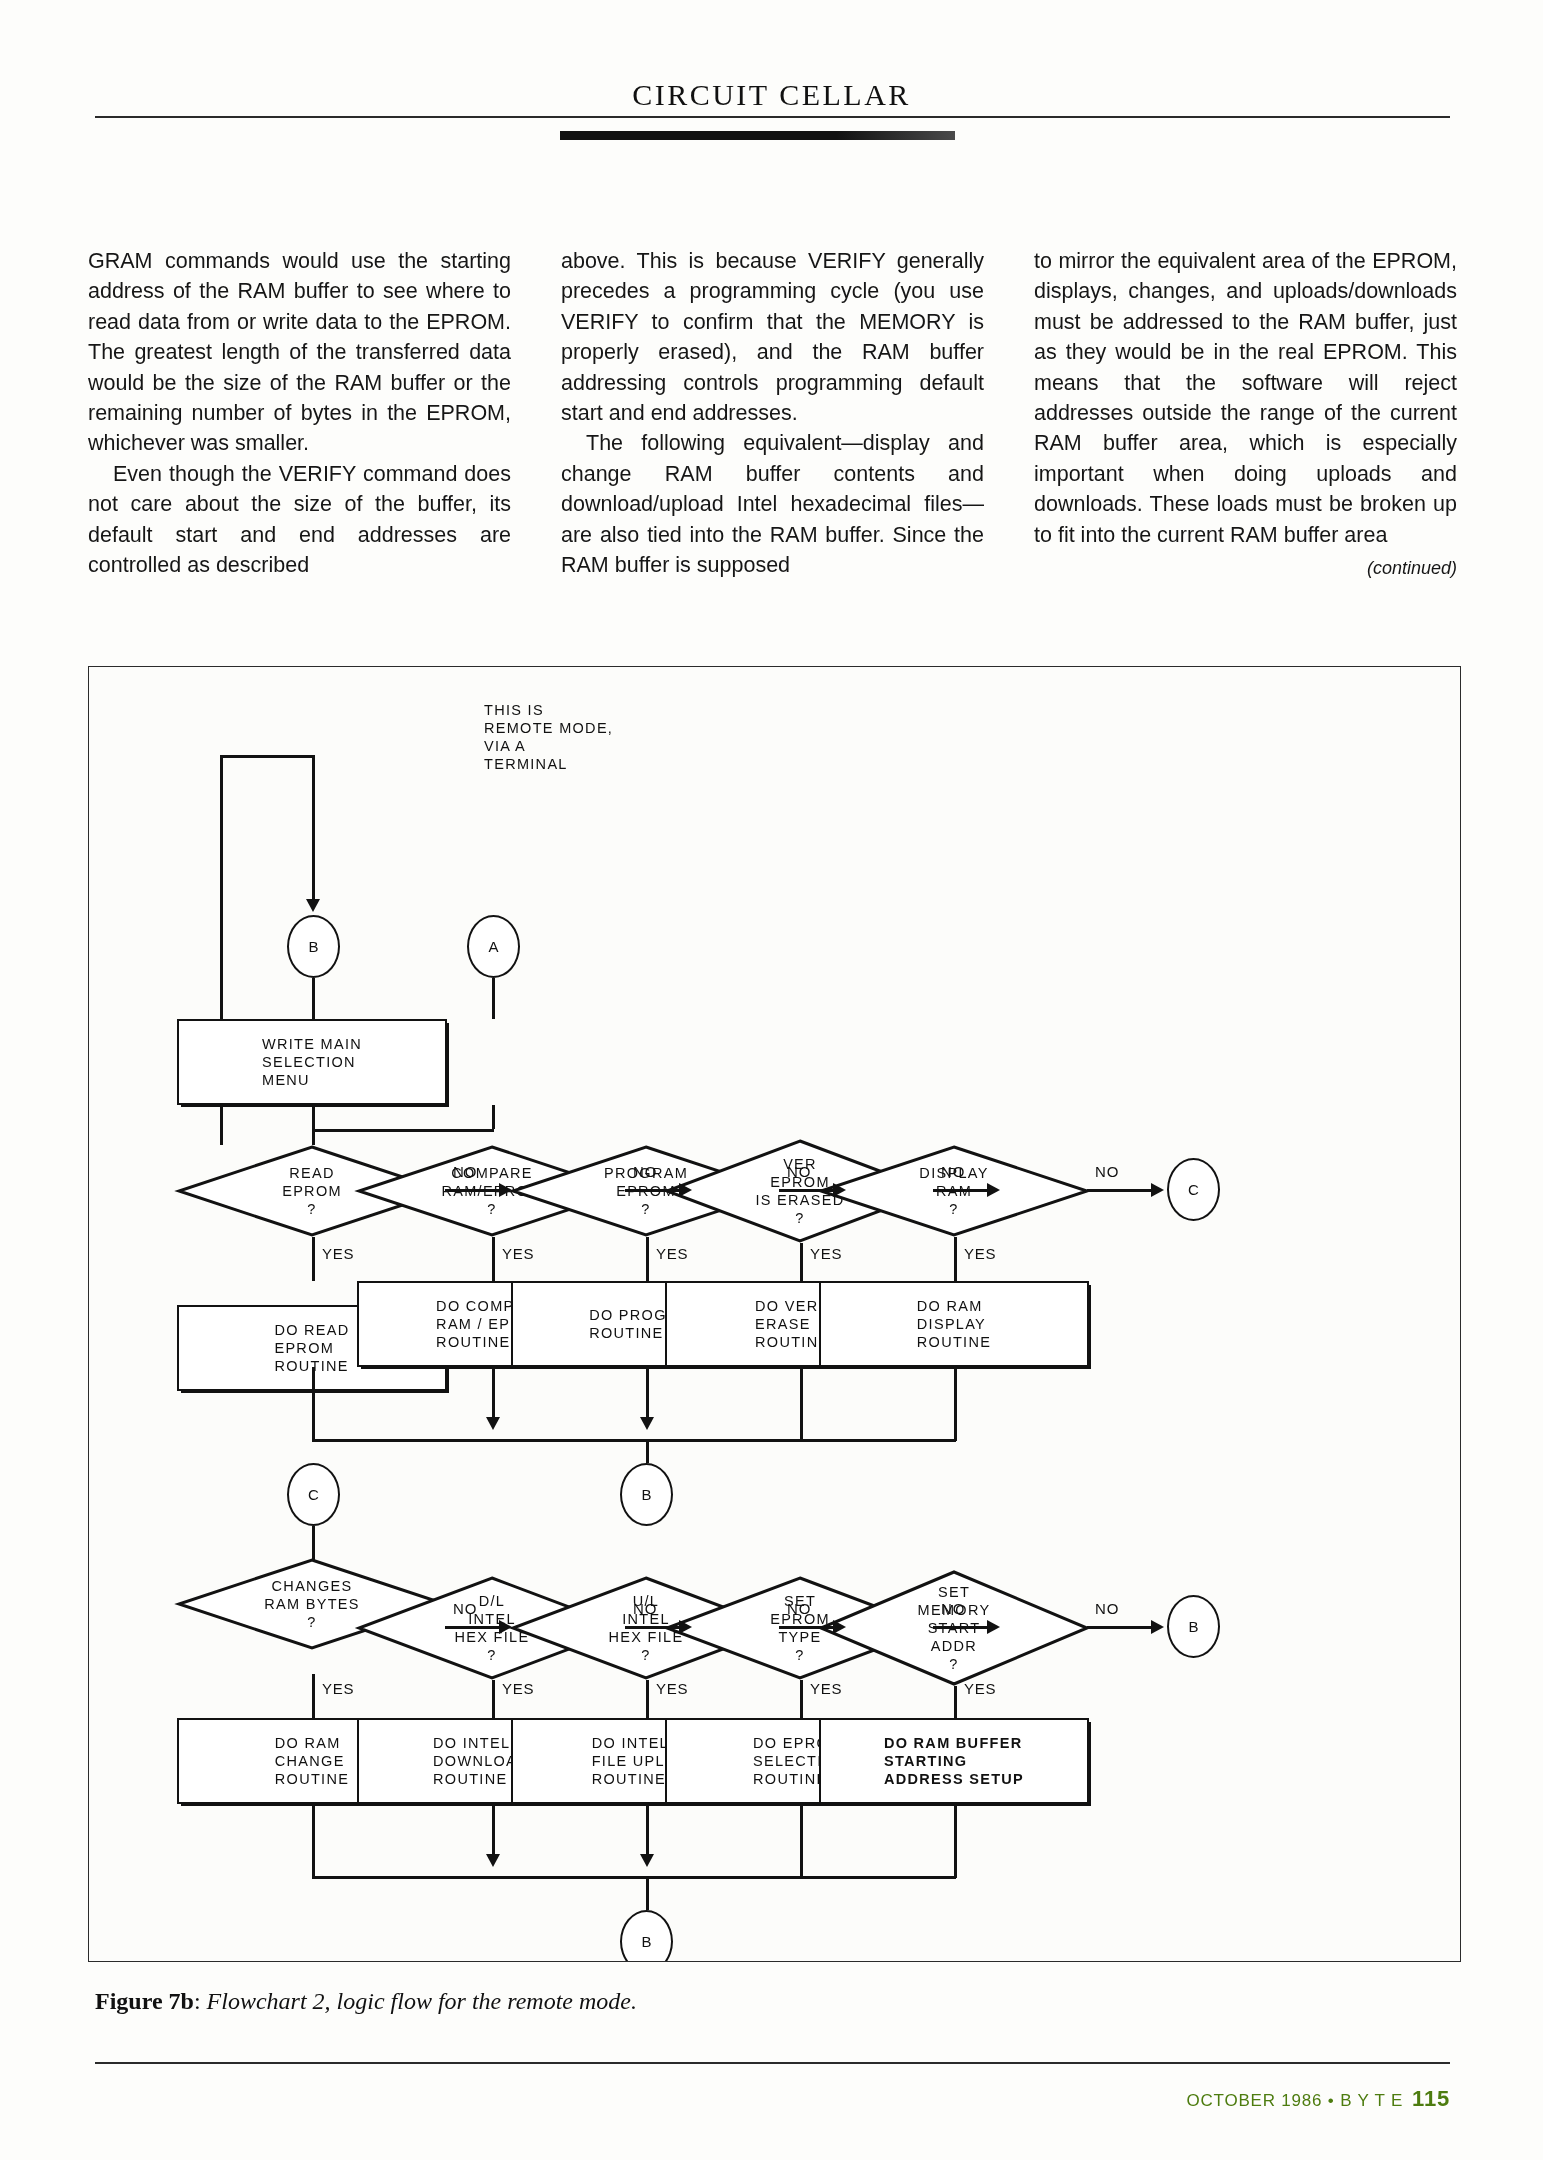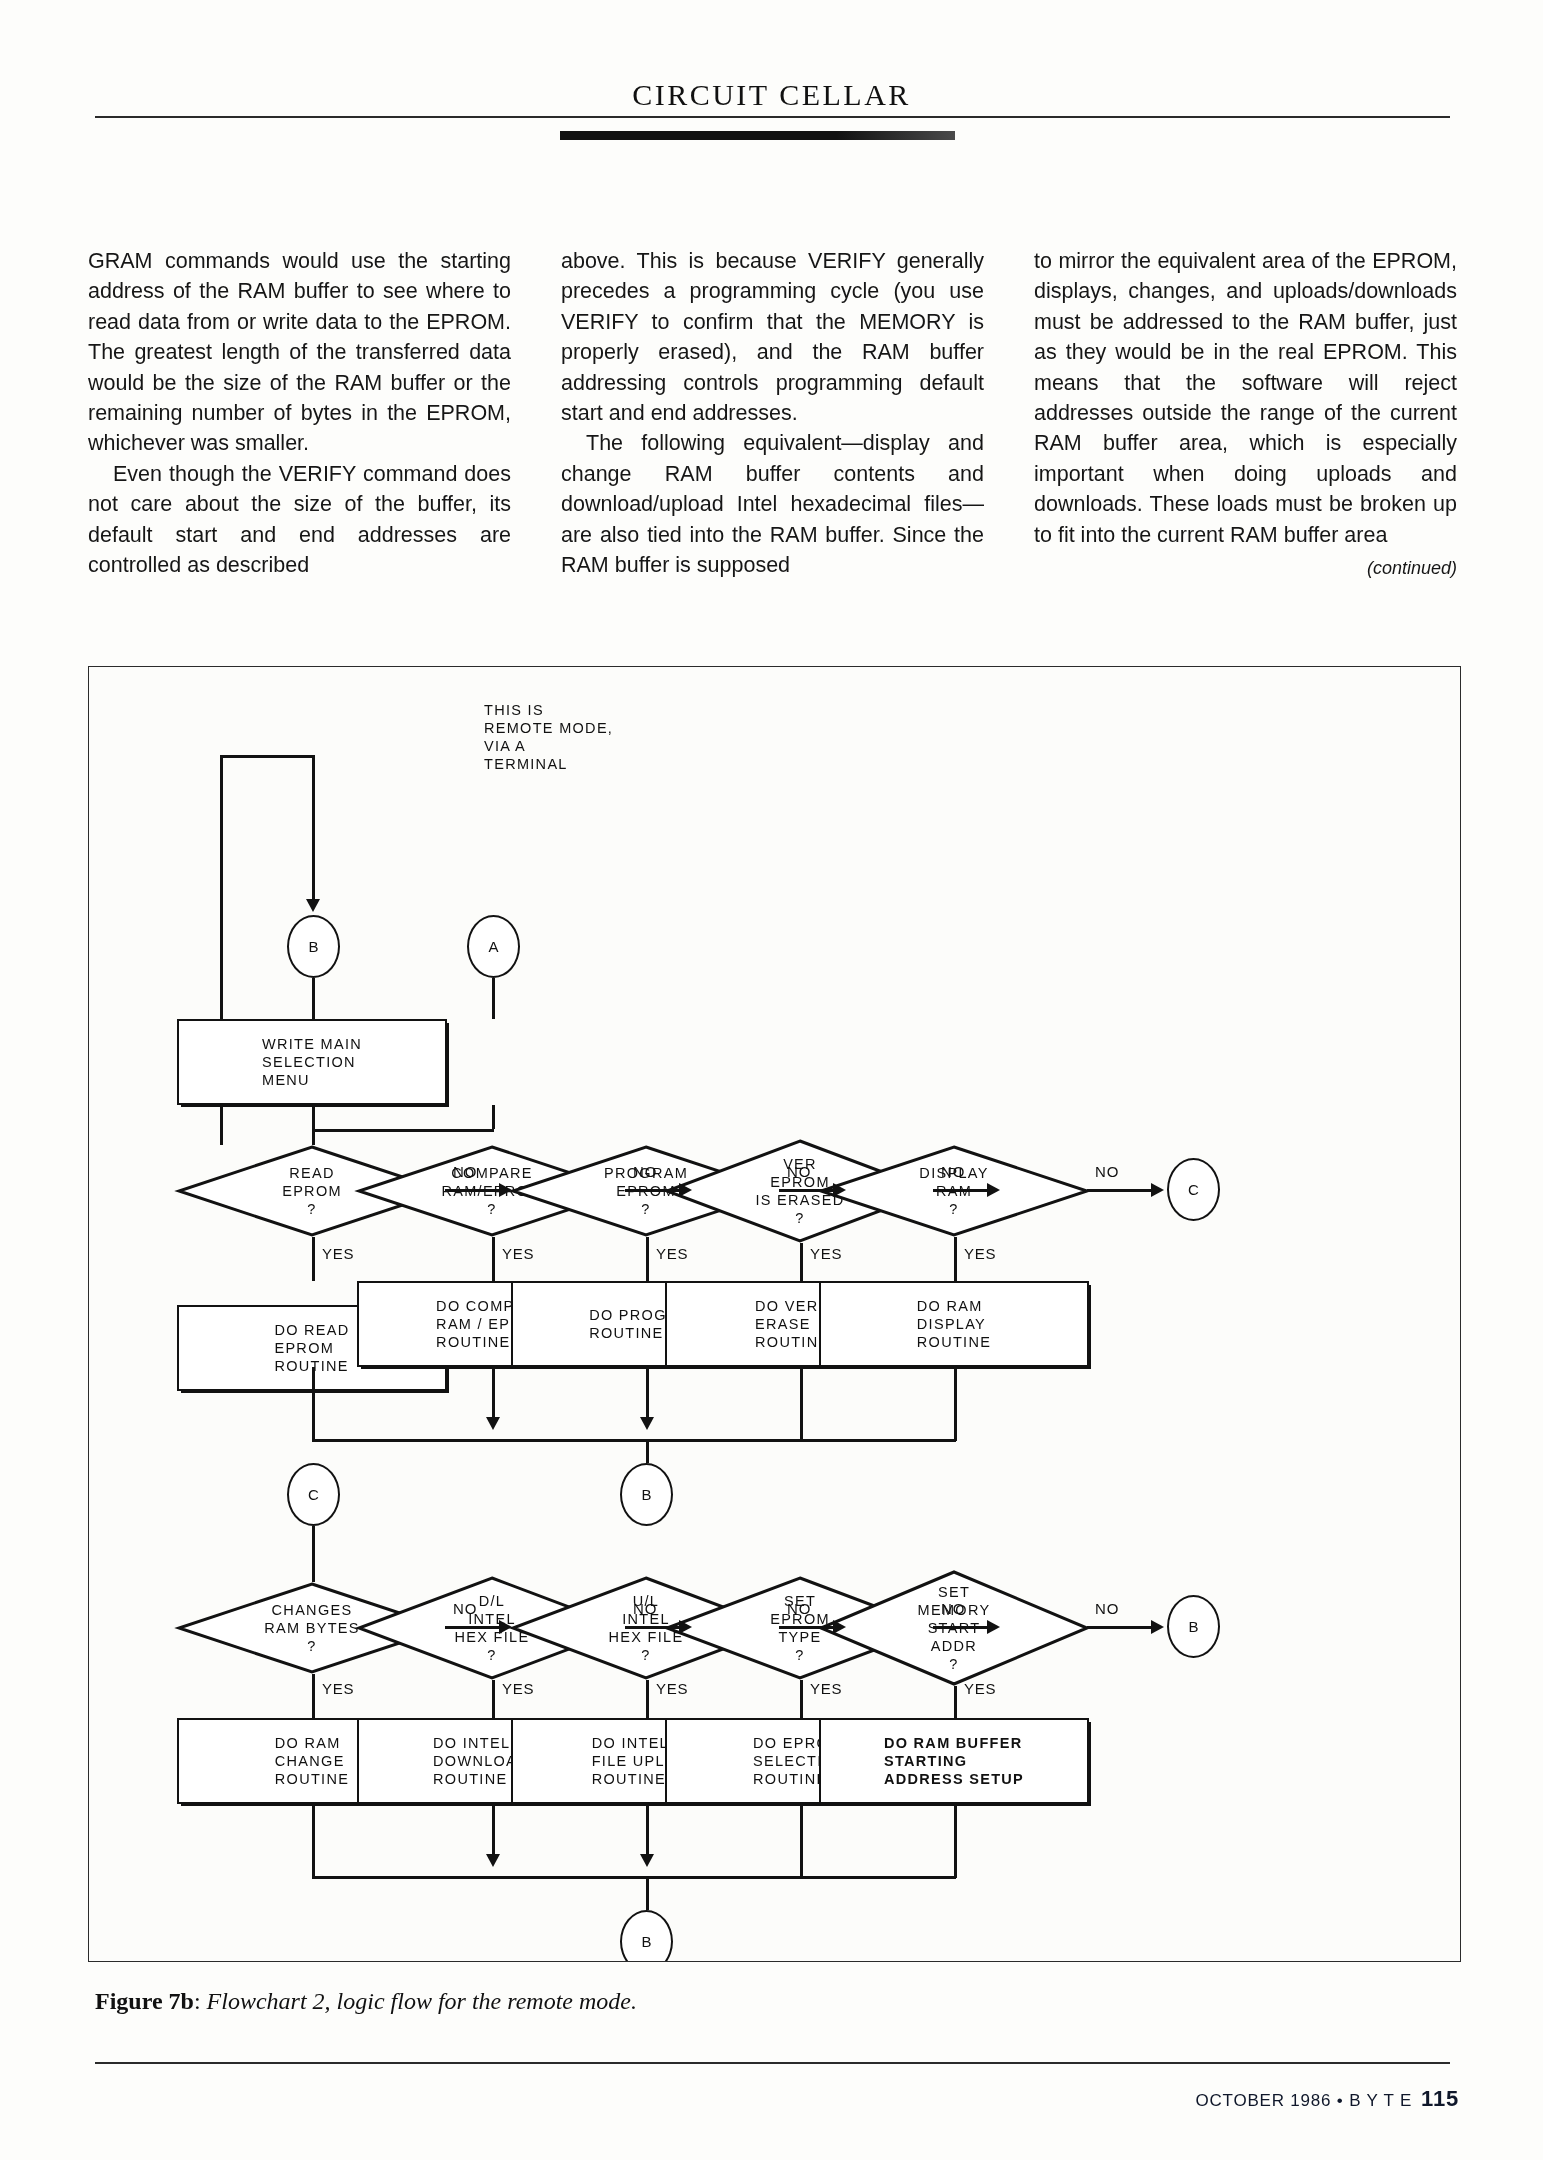--- a/index.html
+++ b/index.html
@@ -27,22 +27,22 @@
                 border:1.5px solid #2b2b2b;background:#fcfcfa;overflow:hidden;}
   .fig-inner{position:absolute;inset:0;}
 
   .caption{position:absolute;top:1988px;left:95px;width:1000px;
            font-family:"Liberation Serif",serif;font-size:24px;color:#111;}
   .caption b{font-weight:700;font-style:normal;}
   .caption i{font-style:italic;}
 
   
   .rule-bottom{position:absolute;top:2062px;left:95px;width:1355px;height:1.5px;background:#2b2b2b;}
-  .footer{position:absolute;top:2086px;left:9px;width:1450px;text-align:right;
-          font-family:"Liberation Sans",sans-serif;font-size:17px;letter-spacing:.8px;color:#0f172a;}
+  .footer{position:absolute;top:2086px;left:0;width:1450px;text-align:right;
+          font-family:"Liberation Sans",sans-serif;font-size:17px;letter-spacing:.8px;color:#4d7c0f;}
   .footer .pg{font-weight:700;font-size:22px;margin-left:9px;}
 
   
   .node{position:absolute;box-sizing:border-box;}
   .mono{font-family:"Liberation Sans",sans-serif;font-size:14.5px;letter-spacing:1.3px;
         line-height:18px;color:#111;white-space:pre;}
 
   .pbox{border:2.5px solid #121212;background:#fff;box-shadow:3px 3px 0 -1px #111;}
   .pbox .lbl{position:absolute;top:50%;left:50%;transform:translate(-50%,-50%);text-align:left;}
 
@@ -241,21 +241,21 @@
 
     <div class="node conn" style="left:198px;top:796px;width:53px;height:63px;">
       <div class="lbl mono">C</div>
     </div>
     <div class="node conn" style="left:531px;top:796px;width:53px;height:63px;">
       <div class="lbl mono">B</div>
     </div>
 
     <div class="edge vline" style="left:223px;top:859px;height:56px;"></div>
 
-    <div class="node dia" style="left:88px;top:915px;width:270px;height:92px;">
+    <div class="node dia" style="left:88px;top:891px;width:270px;height:92px;">
       <svg width="270" height="92" viewBox="0 0 270 92">
             <polygon points="135,2 268,46 135,90 2,46" fill="#fff" stroke="#121212" stroke-width="3"></polygon>
           </svg>
       <div class="lbl mono">CHANGES
 RAM BYTES
 ?</div>
     </div>
     <div class="node dia" style="left:268px;top:909px;width:270px;height:104px;">
       <svg width="270" height="104" viewBox="0 0 270 104">
             <polygon points="135,2 268,52 135,102 2,52" fill="#fff" stroke="#121212" stroke-width="3"></polygon>

